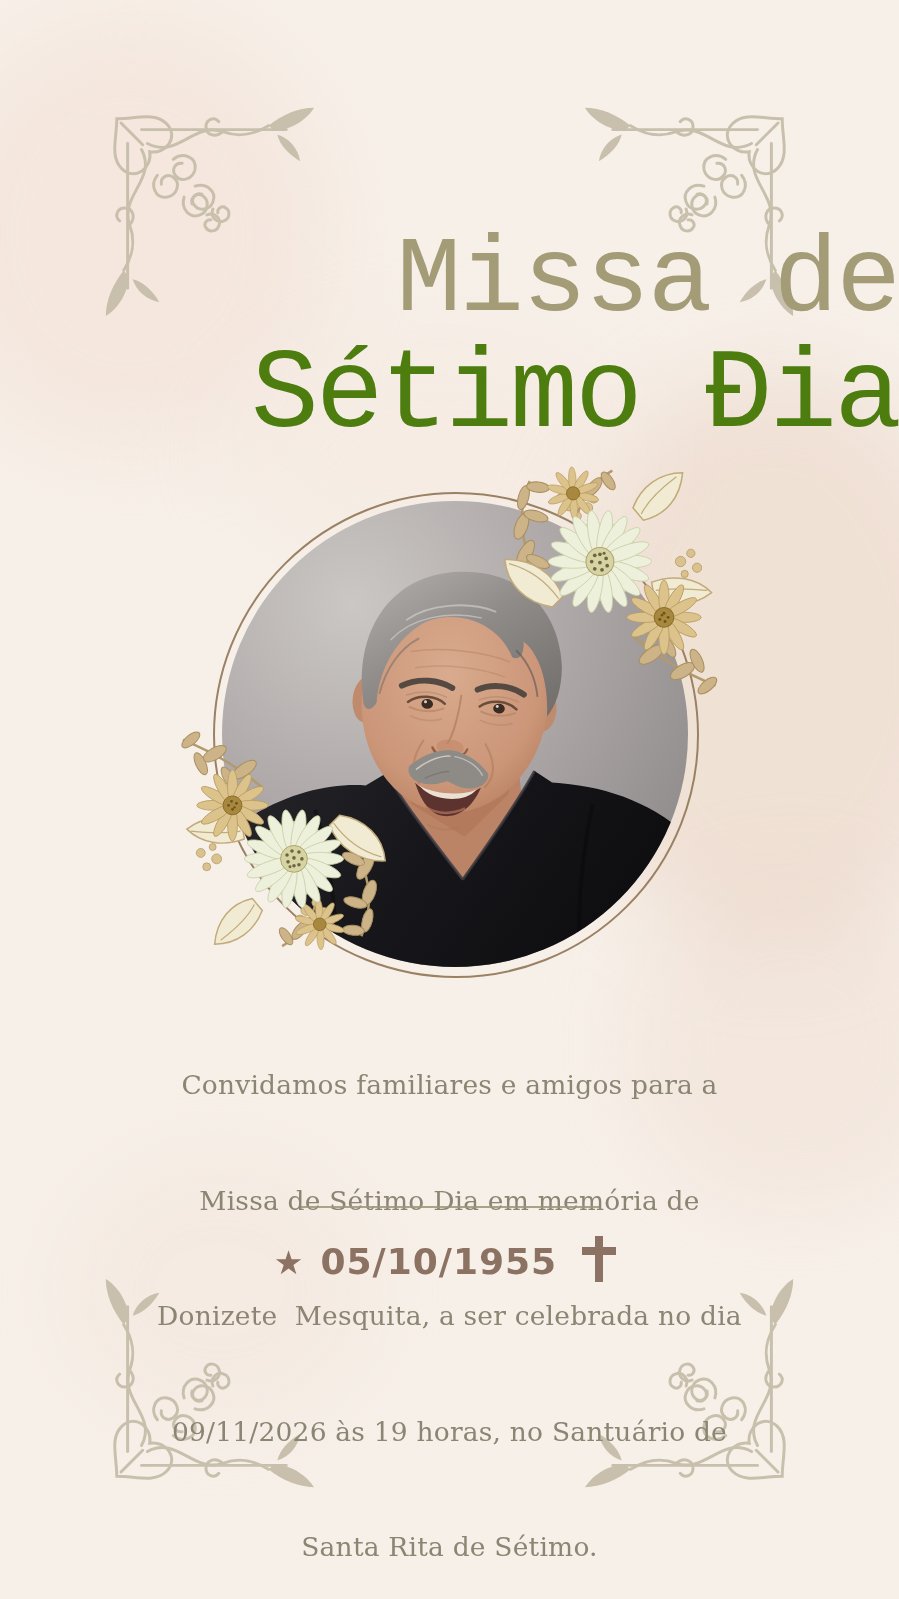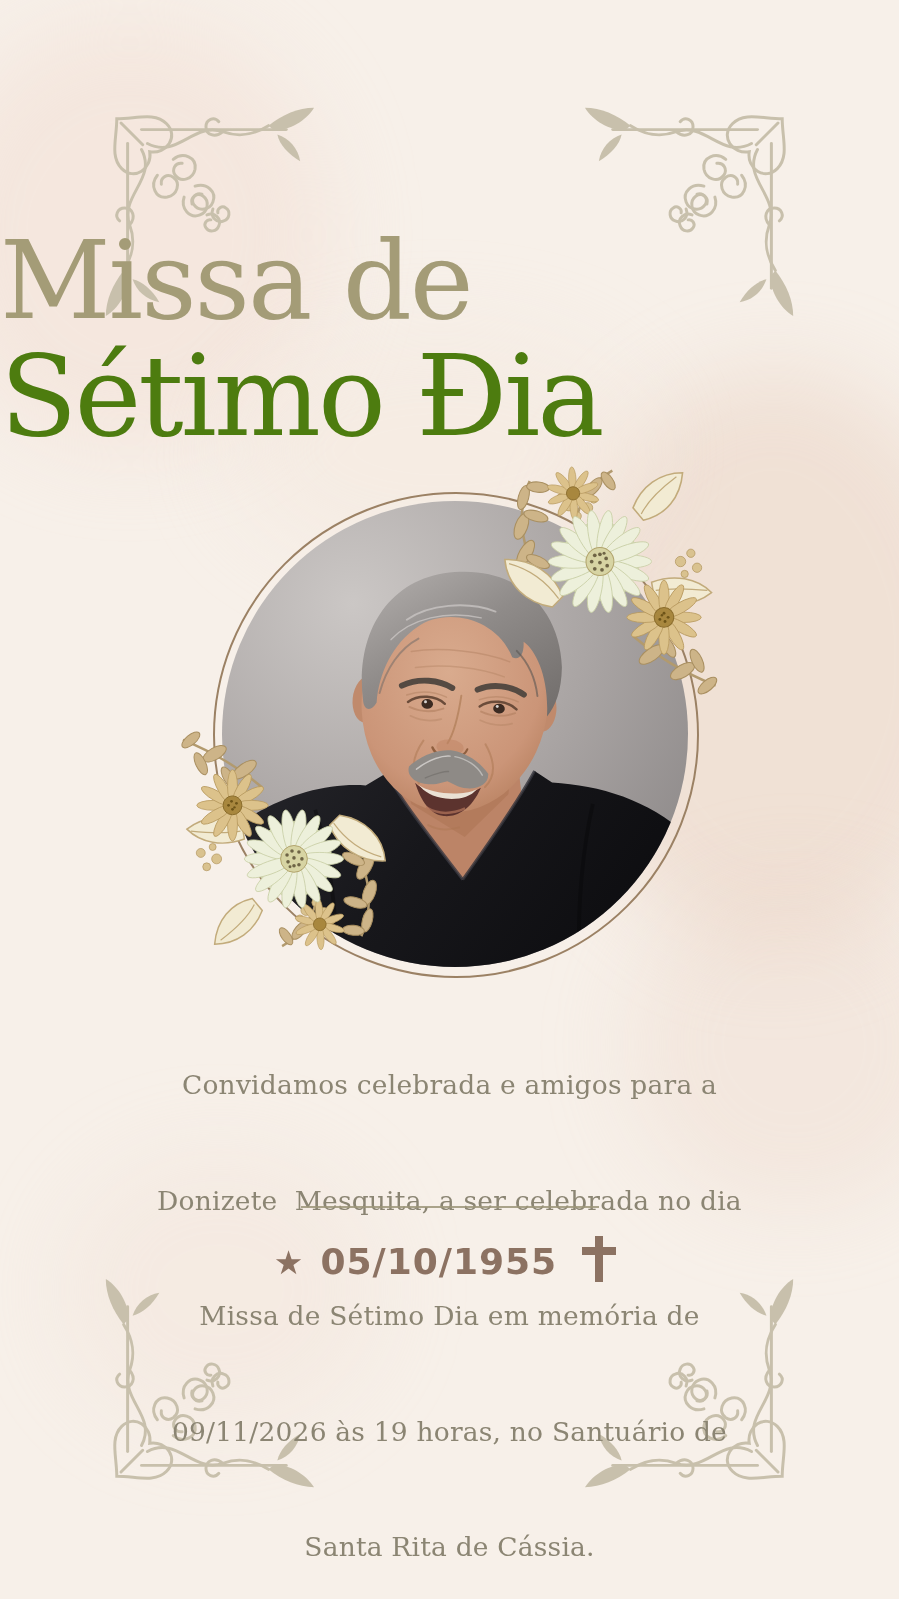--- a/index.html
+++ b/index.html
@@ -17,21 +17,21 @@
   .wash.w5{left:230px;top:330px;width:420px;height:240px;background:rgba(243,229,219,.35);}
 
   
   .corner{position:absolute;width:238px;height:238px;}
   .corner.tl{left:82px;top:84px;}
   .corner.tr{right:82px;top:84px;transform:scaleX(-1);}
   .corner.bl{left:82px;bottom:88px;transform:scaleY(-1);}
   .corner.br{right:82px;bottom:88px;transform:scale(-1,-1);}
 
   
-  .title{position:absolute;top:226px;left:0;right:0;text-align:left;z-index:3;}
+  .title{position:absolute;top:226px;left:0;right:0;text-align:right;z-index:3;font-family:Liberation Mono, monospace;}
   .title .t1{font-size:108px;line-height:1.02;color:#a49c77;letter-spacing:-2px;}
   .title .t2{font-size:113px;line-height:1.0;color:#4d7c0f;letter-spacing:-3px;margin-top:4px;}
 
   
   .photo-ring{position:absolute;left:213px;top:492px;width:482px;height:482px;
     border:2px solid #9b8164;border-radius:50%;z-index:2;}
   .photo{position:absolute;left:222px;top:501px;width:466px;height:466px;border-radius:50%;
     overflow:hidden;z-index:3;}
   .photo svg{display:block;width:100%;height:100%;}
 
@@ -338,25 +338,25 @@
   </div>
 
   <svg class="flowers tr">
       <use href="#flower-cluster"></use>
     </svg>
   <svg class="flowers bl">
       <use href="#flower-cluster"></use>
     </svg>
 
   <div class="invite">
-    <div>Convidamos celebrada e amigos para a</div>
+    <div>Convidamos familiares e amigos para a</div>
+    <div>Missa de Sétimo Dia em memória de</div>
     <div>Donizete  Mesquita, a ser celebrada no dia</div>
-    <div>Missa de Sétimo Dia em memória de</div>
     <div>09/11/2026 às 19 horas, no Santuário de</div>
-    <div>Santa Rita de Cássia.</div>
+    <div>Santa Rita de Sétimo.</div>
   </div>
 
   <div class="divider"></div>
 
   <div class="dates">
     <span class="star">★</span>
     <span class="date">05/10/1955</span>
     <span class="cross">
         <span class="cv"></span>
         <span class="ch"></span>

